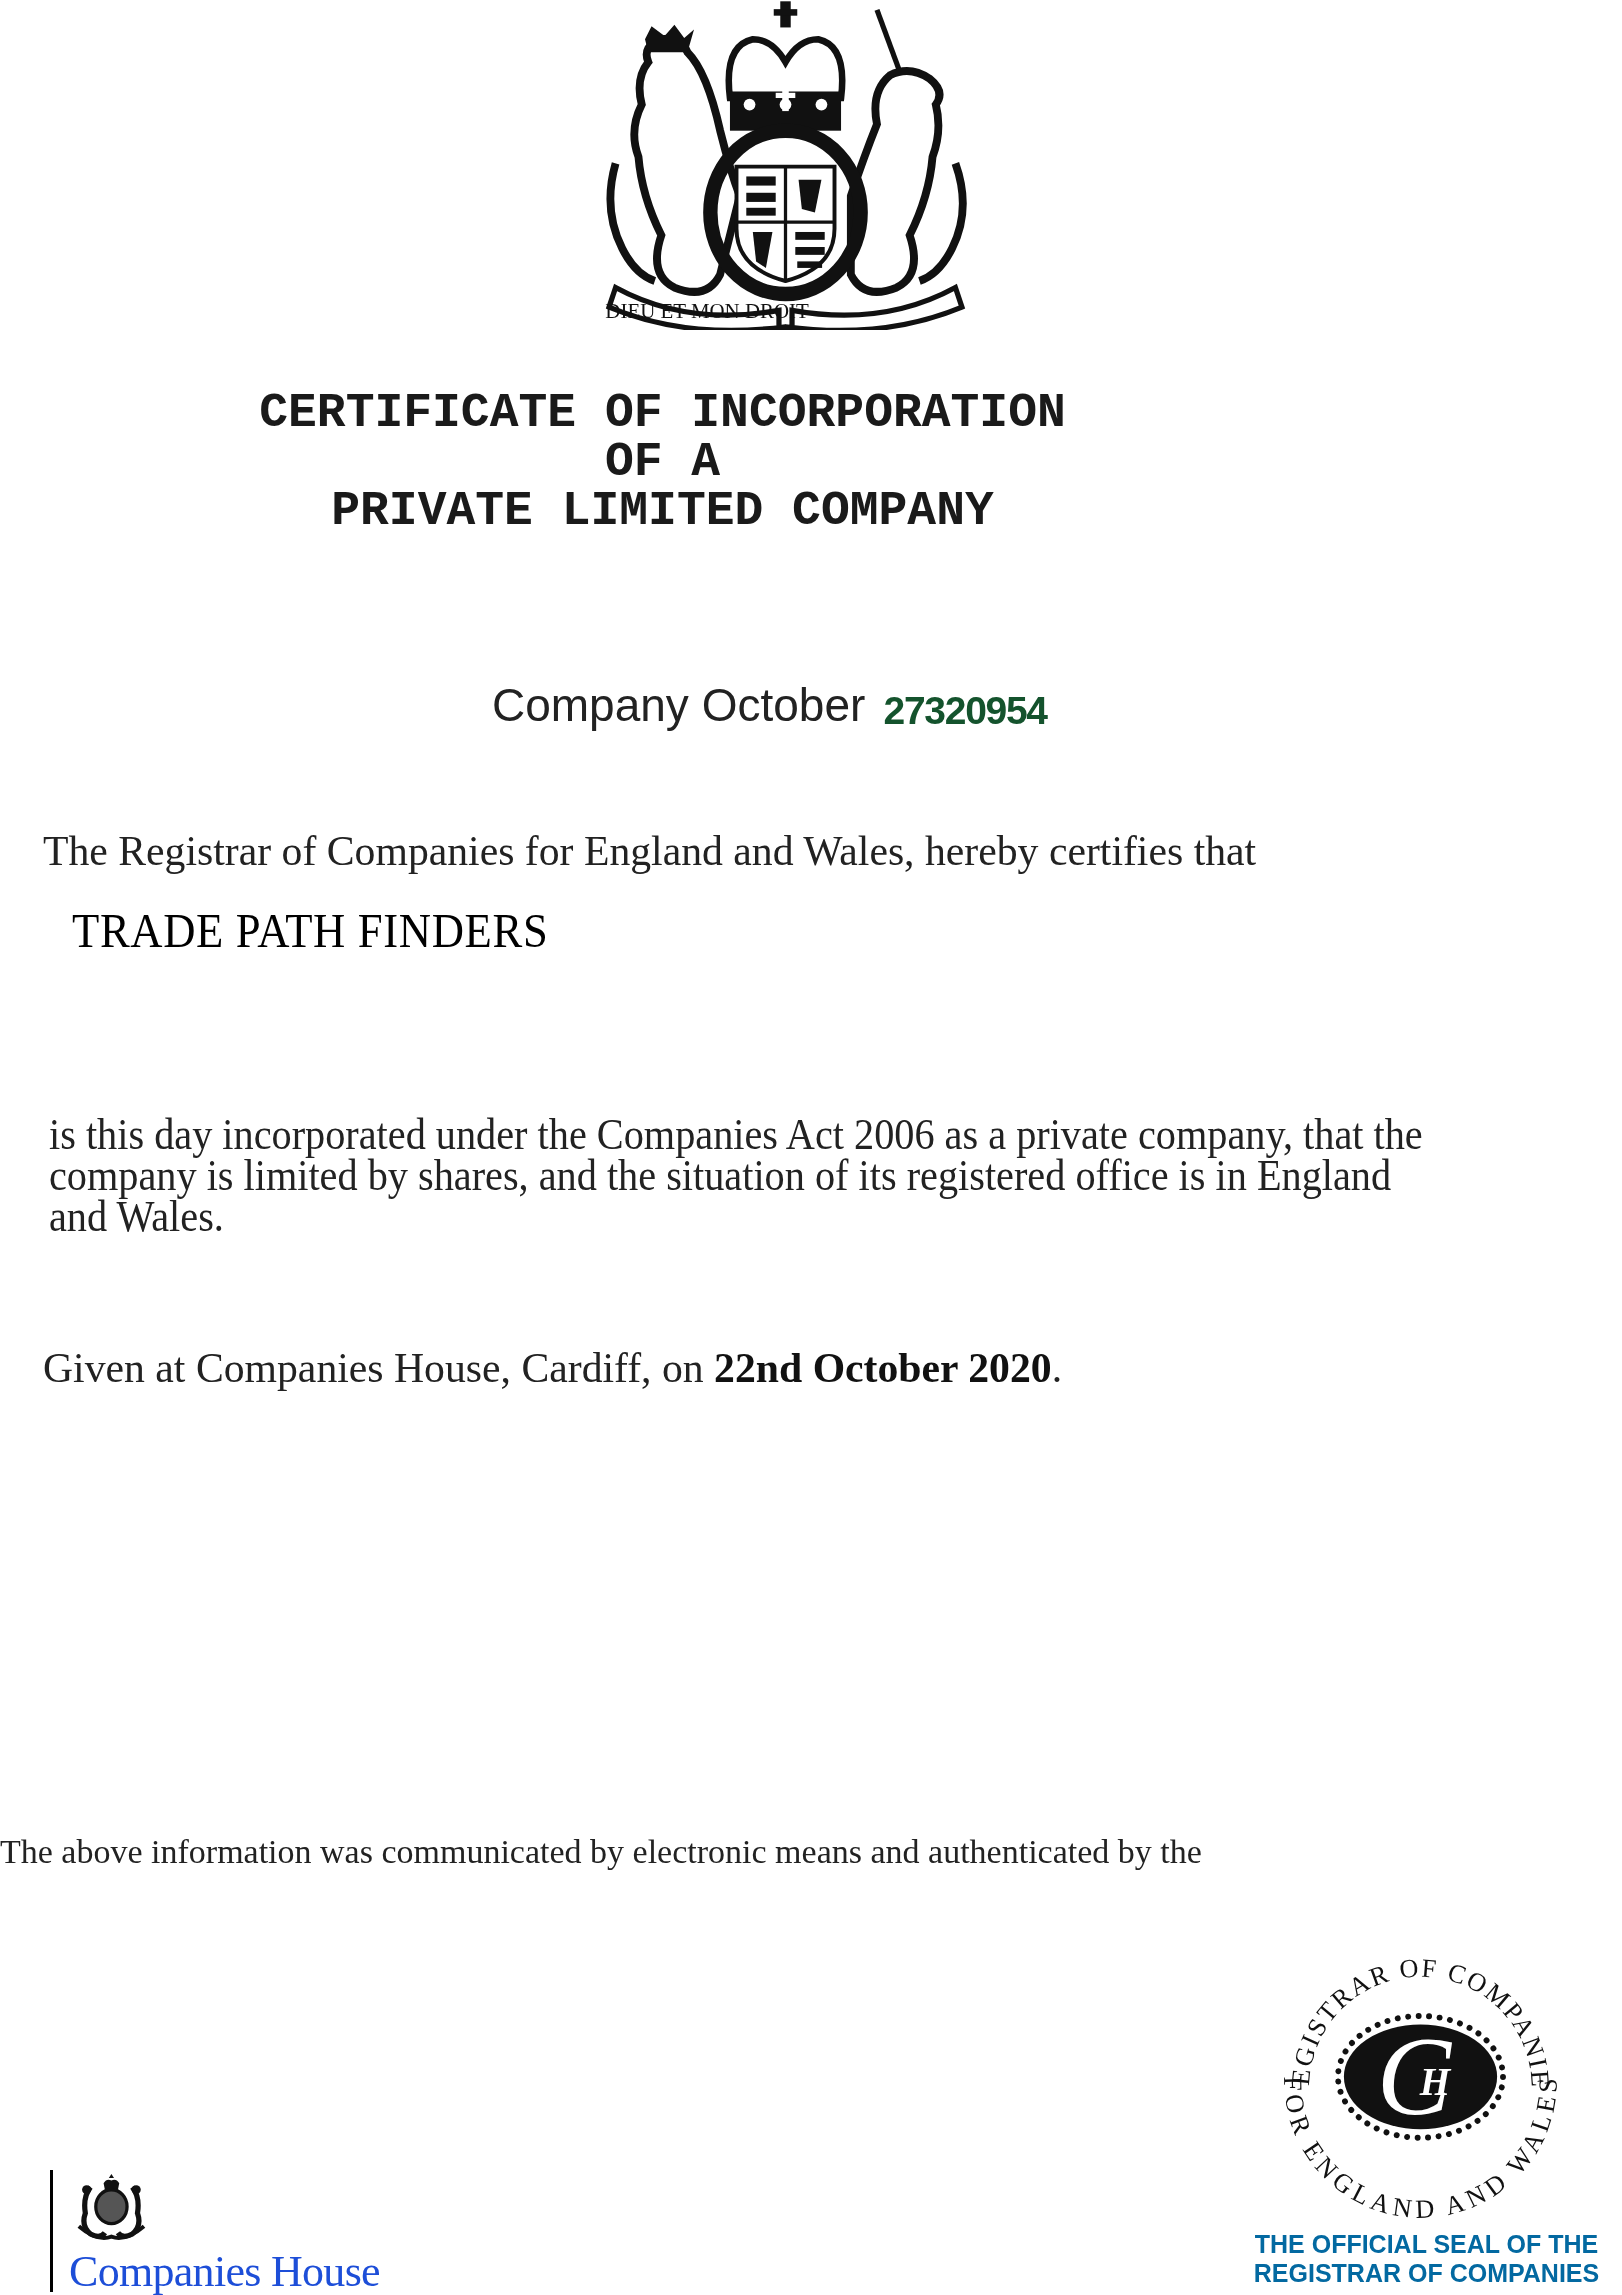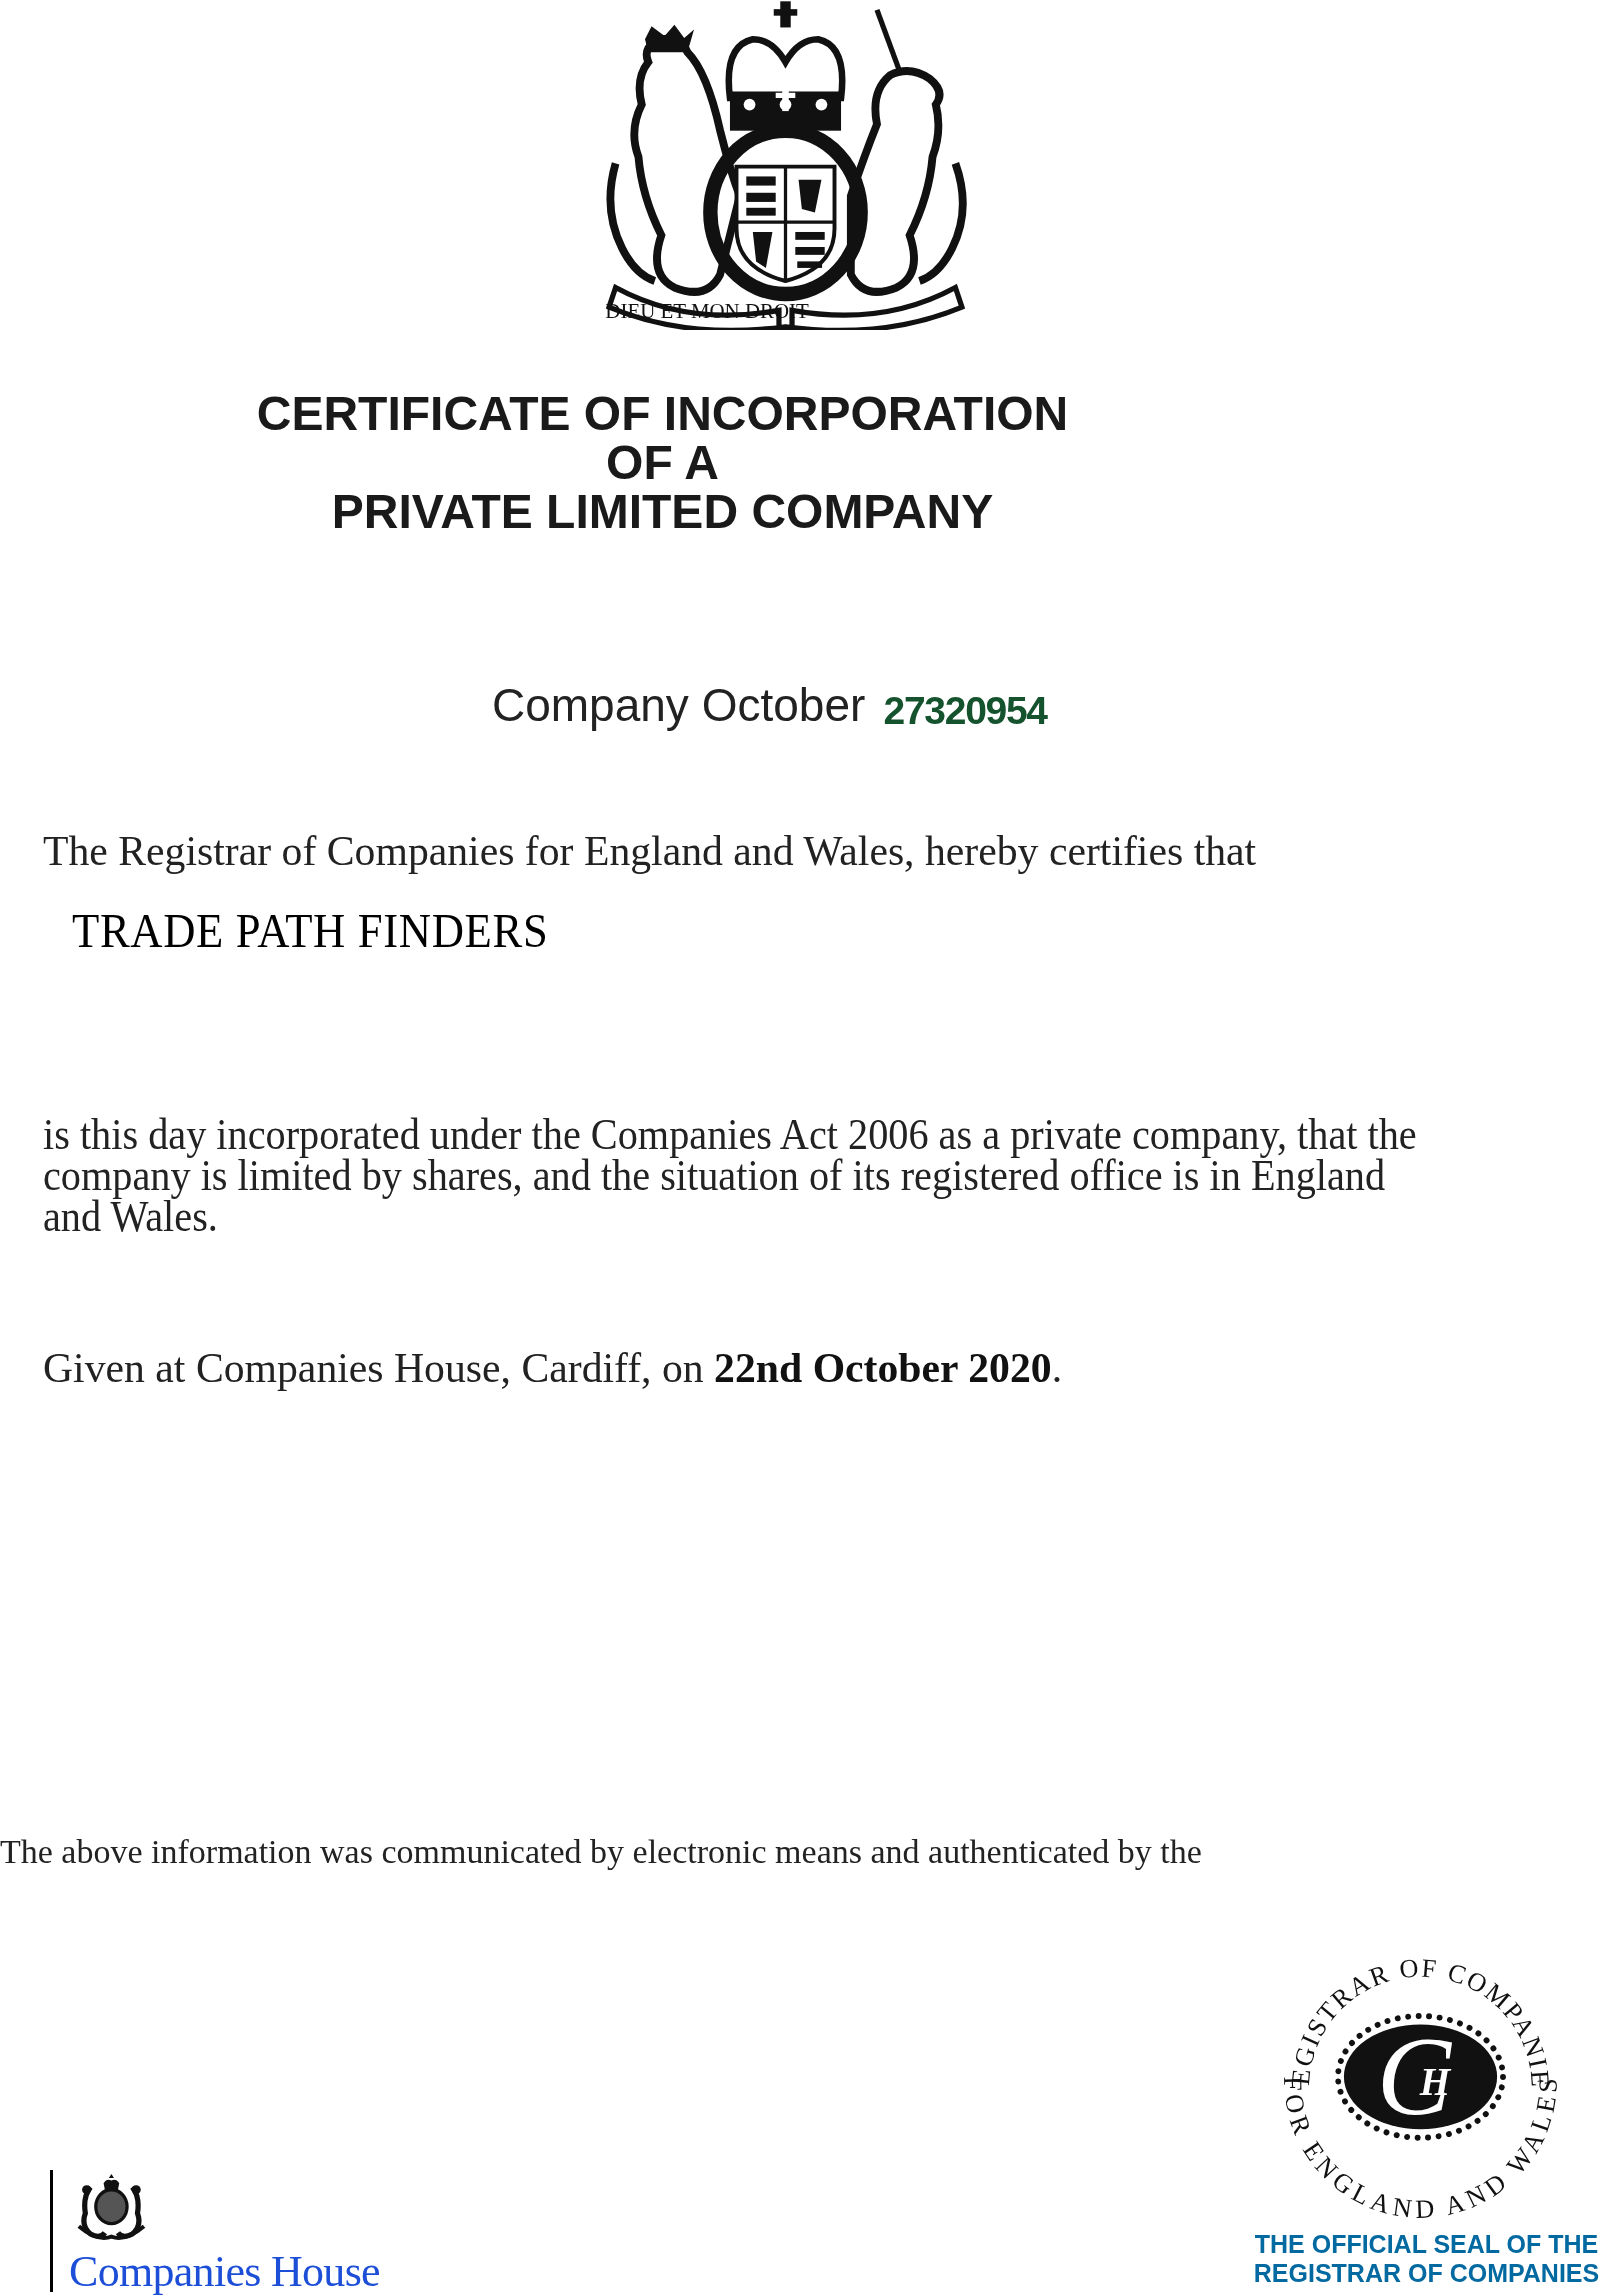--- a/index.html
+++ b/index.html
@@ -1,31 +1,31 @@
 <!DOCTYPE html>
 <html style="font-size:10.5px"><head>
 <meta charset="utf-8">
 <style>
   html, body { margin: 0; padding: 0; background: #ffffff; }
   body { width: 1623px; height: 2295px; position: relative; overflow: hidden; color: #111; }
   .abs { position: absolute; }
   .crest { left: 589px; top: 0px; width: 393px; height: 330px; }
   .title { left: 0; width: 1325px; top: 389px; text-align: center;
-           font-family: Liberation Sans, sans-serif; font-weight: bold;
+           font-family: Liberation Mono, monospace; font-weight: bold;
            font-size: 48px; line-height: 49px; color: #1a1a1a; letter-spacing: 0px; }
   .title div { white-space: nowrap; }
   .company-number { left: 492px; top: 678px; font-family: "Liberation Sans", sans-serif;
            font-size: 46px; color: #222; white-space: nowrap; }
   .company-number .num { font-weight: bold; font-size: 39px; color: #14532d; margin-left: 18.3px;
            letter-spacing: -1.3px; position: relative; top: 2.6px; }
   .serif { font-family: "Liberation Serif", serif; color: #222; white-space: nowrap; }
   .certifies { left: 43px; top: 826px; font-size: 43px; transform: scaleX(0.97); transform-origin: left; }
   .company-name { left: 72px; top: 903px; font-family: "Liberation Serif", serif; font-size: 48px;
            color: #000; letter-spacing: 0.7px; white-space: nowrap; transform: scaleX(0.93); transform-origin: left; }
-  .body-para { left: 43px; top: 1114px; width: 1544px; font-size: 44px; line-height: 41px; }
+  .body-para { left: 49px; top: 1114px; width: 1544px; font-size: 44px; line-height: 41px; }
   .body-para div { white-space: nowrap; transform: scaleX(0.915); transform-origin: left; }
   .given { left: 43px; top: 1343px; font-size: 43px; transform: scaleX(0.97); transform-origin: left; }
   .given b { color: #111; }
   .footer-note { left: 0; width: 1623px; top: 1828px; text-align: left; font-size: 34px; line-height: 48px; }
   .footer-note div { white-space: nowrap; }
   .ch-bar { left: 50px; top: 2170px; width: 3.3px; height: 122px; background: #000; }
   .ch-crest { left: 71px; top: 2174px; width: 88px; height: 68px; }
   .ch-name { left: 69px; top: 2246px; font-family: Liberation Serif, serif; font-size: 44px;
            color: #1d4ed8; white-space: nowrap; letter-spacing: -0.7px; }
   .seal { left: 1283px; top: 1957px; width: 275px; height: 262px; }

